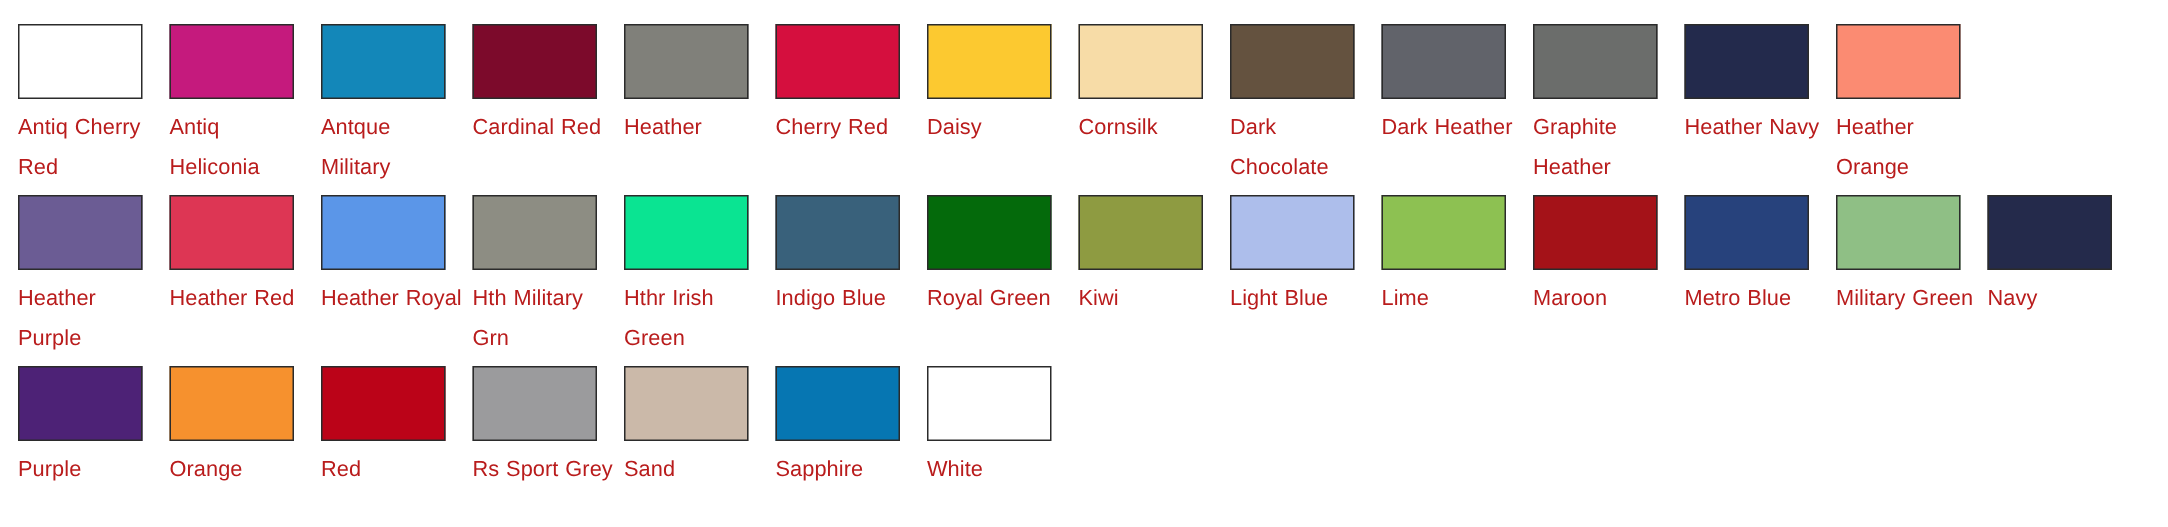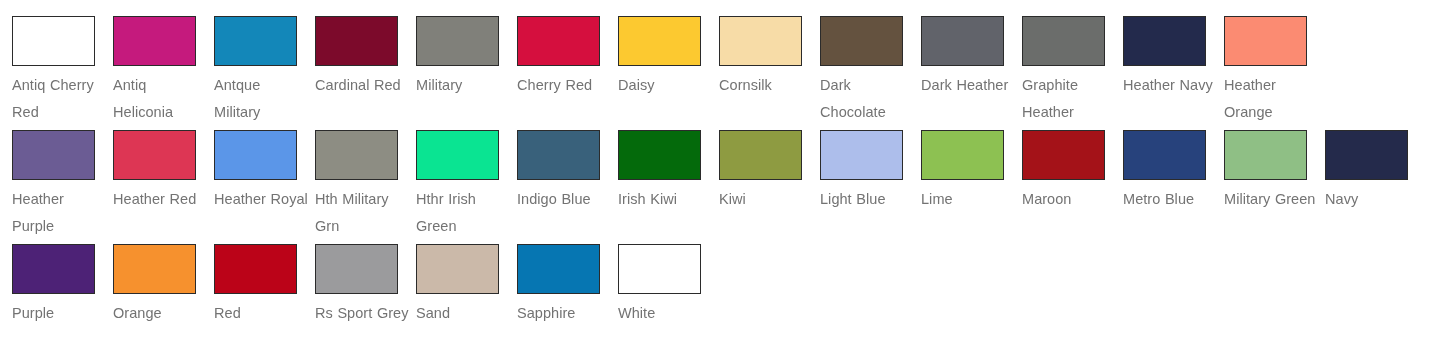--- a/index.html
+++ b/index.html
@@ -42,21 +42,21 @@
     width: 83px;
     height: 50px;
     box-sizing: border-box;
     border: 1px solid #2b2b2b;
   }
 
   .swatch-label {
     margin-top: 6px;
     font-size: 14.5px;
     line-height: 27px;
-    color: #737373;
+    color: #b91c1c;
     letter-spacing: 0.05px;
     word-spacing: 0.5px;
     white-space: normal;
     width: 96px;
   }
 </style>
 </head>
 <body>
 
 <div id="color-grid">
@@ -72,21 +72,21 @@
       <div class="swatch-cell">
         <div class="swatch-chip" style="background-color: rgb(19, 135, 185); border-color: rgb(43, 43, 43);"></div>
         <div class="swatch-label">Antque Military</div>
       </div>
       <div class="swatch-cell">
         <div class="swatch-chip" style="background-color: rgb(124, 10, 43); border-color: rgb(43, 43, 43);"></div>
         <div class="swatch-label">Cardinal Red</div>
       </div>
       <div class="swatch-cell">
         <div class="swatch-chip" style="background-color: rgb(128, 128, 122); border-color: rgb(43, 43, 43);"></div>
-        <div class="swatch-label">Military</div>
+        <div class="swatch-label">Heather</div>
       </div>
       <div class="swatch-cell">
         <div class="swatch-chip" style="background-color: rgb(213, 15, 62); border-color: rgb(43, 43, 43);"></div>
         <div class="swatch-label">Cherry Red</div>
       </div>
       <div class="swatch-cell">
         <div class="swatch-chip" style="background-color: rgb(252, 201, 48); border-color: rgb(43, 43, 43);"></div>
         <div class="swatch-label">Daisy</div>
       </div>
       <div class="swatch-cell">
@@ -134,21 +134,21 @@
       <div class="swatch-cell">
         <div class="swatch-chip" style="background-color: rgb(10, 228, 146); border-color: rgb(43, 43, 43);"></div>
         <div class="swatch-label">Hthr Irish Green</div>
       </div>
       <div class="swatch-cell">
         <div class="swatch-chip" style="background-color: rgb(57, 97, 123); border-color: rgb(43, 43, 43);"></div>
         <div class="swatch-label">Indigo Blue</div>
       </div>
       <div class="swatch-cell">
         <div class="swatch-chip" style="background-color: rgb(4, 106, 11); border-color: rgb(43, 43, 43);"></div>
-        <div class="swatch-label">Irish Kiwi</div>
+        <div class="swatch-label">Royal Green</div>
       </div>
       <div class="swatch-cell">
         <div class="swatch-chip" style="background-color: rgb(142, 155, 65); border-color: rgb(43, 43, 43);"></div>
         <div class="swatch-label">Kiwi</div>
       </div>
       <div class="swatch-cell">
         <div class="swatch-chip" style="background-color: rgb(173, 190, 235); border-color: rgb(43, 43, 43);"></div>
         <div class="swatch-label">Light Blue</div>
       </div>
       <div class="swatch-cell">

